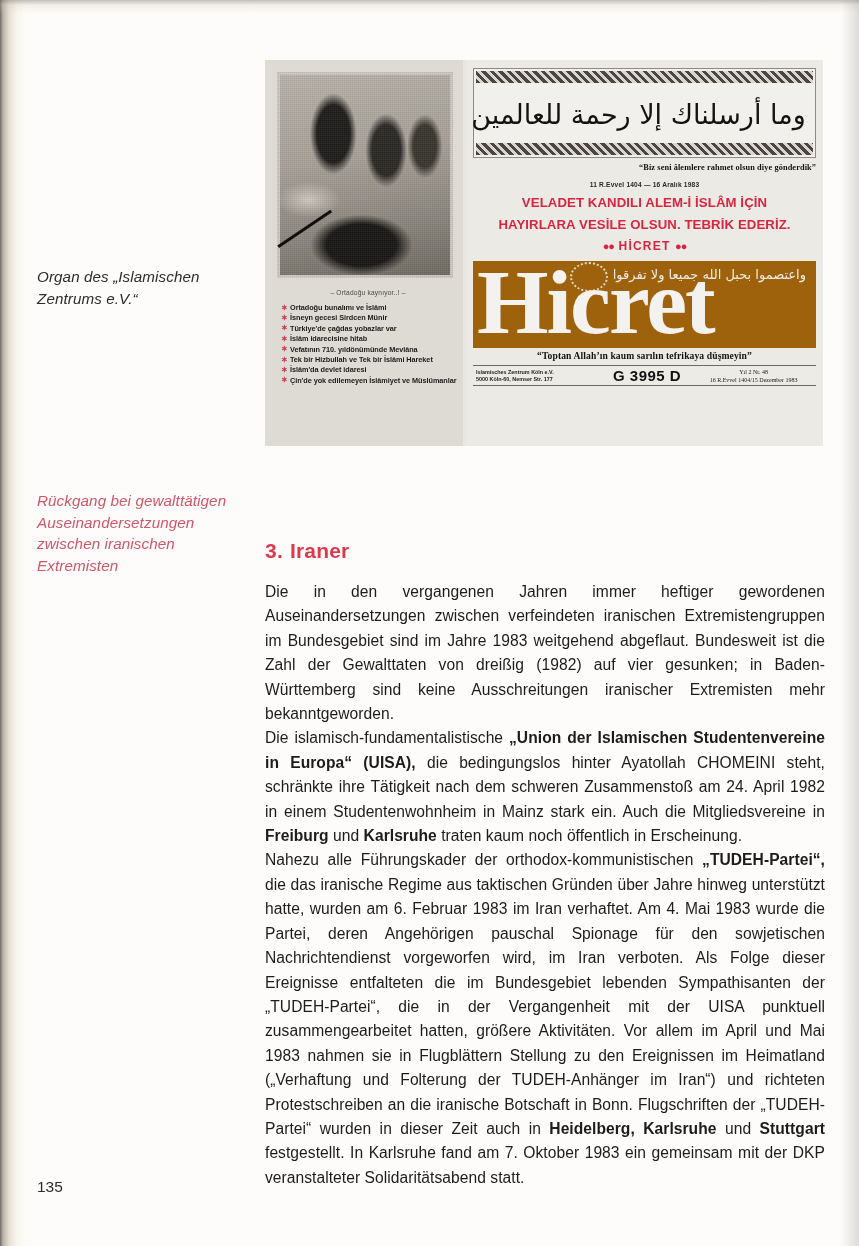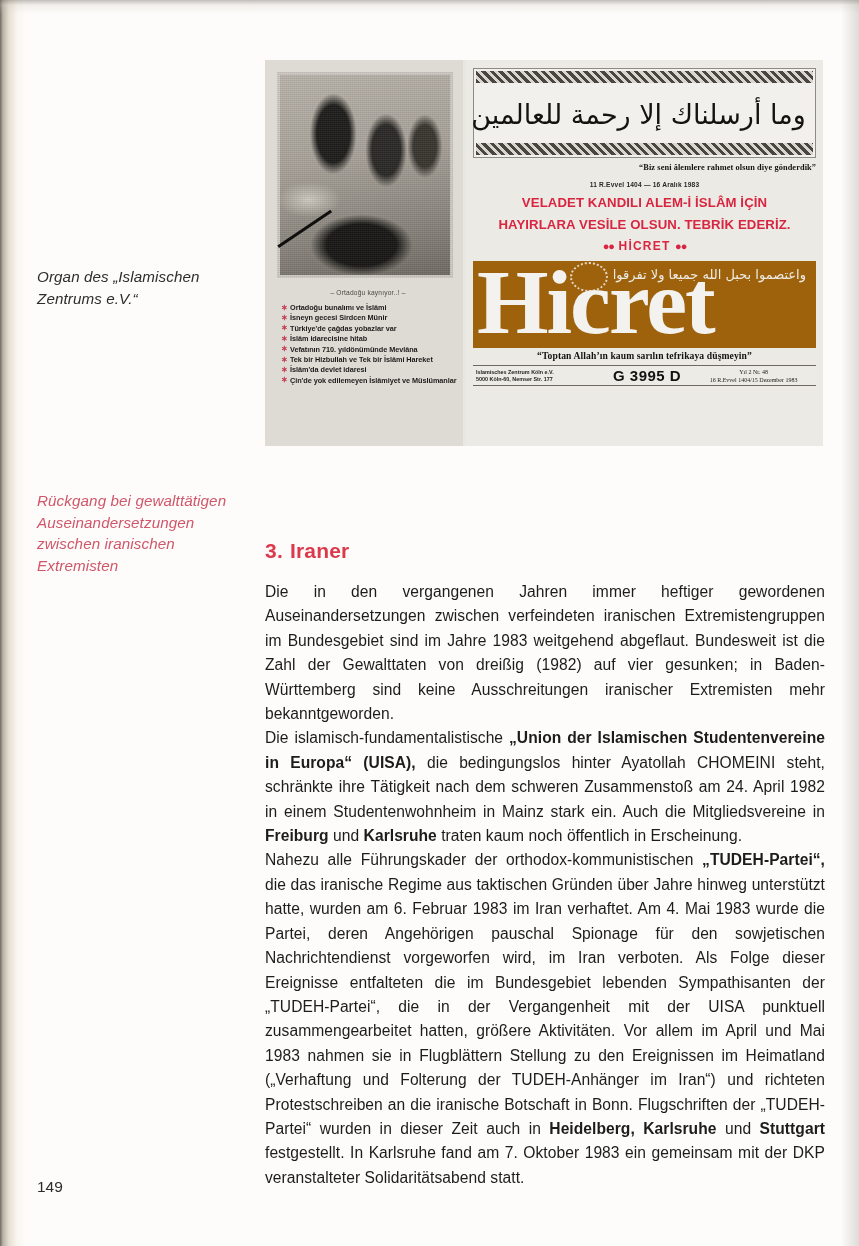--- a/index.html
+++ b/index.html
@@ -350,21 +350,21 @@
 <div id="page">
 
   <div id="scan-shadow-left"></div>
   <div id="scan-shadow-top"></div>
   <div id="scan-shadow-right"></div>
 
   <div class="margin-note" id="organ-note">Organ des „Islamischen Zentrums e.V.“</div>
 
   <div class="margin-note" id="keyword-note">Rückgang bei gewalt­tätigen Auseinander­setzungen zwischen iranischen Extremisten</div>
 
-  <div id="page-number">149</div>
+  <div id="page-number">135</div>
 
   <div id="content-col">
 
     <div id="clipping">
 
       <div id="clip-left">
         <div id="clip-photo">
           <div id="rifle"></div>
         </div>
         <div id="clip-toc-caption">– Ortadoğu kaynıyor..! –</div>

